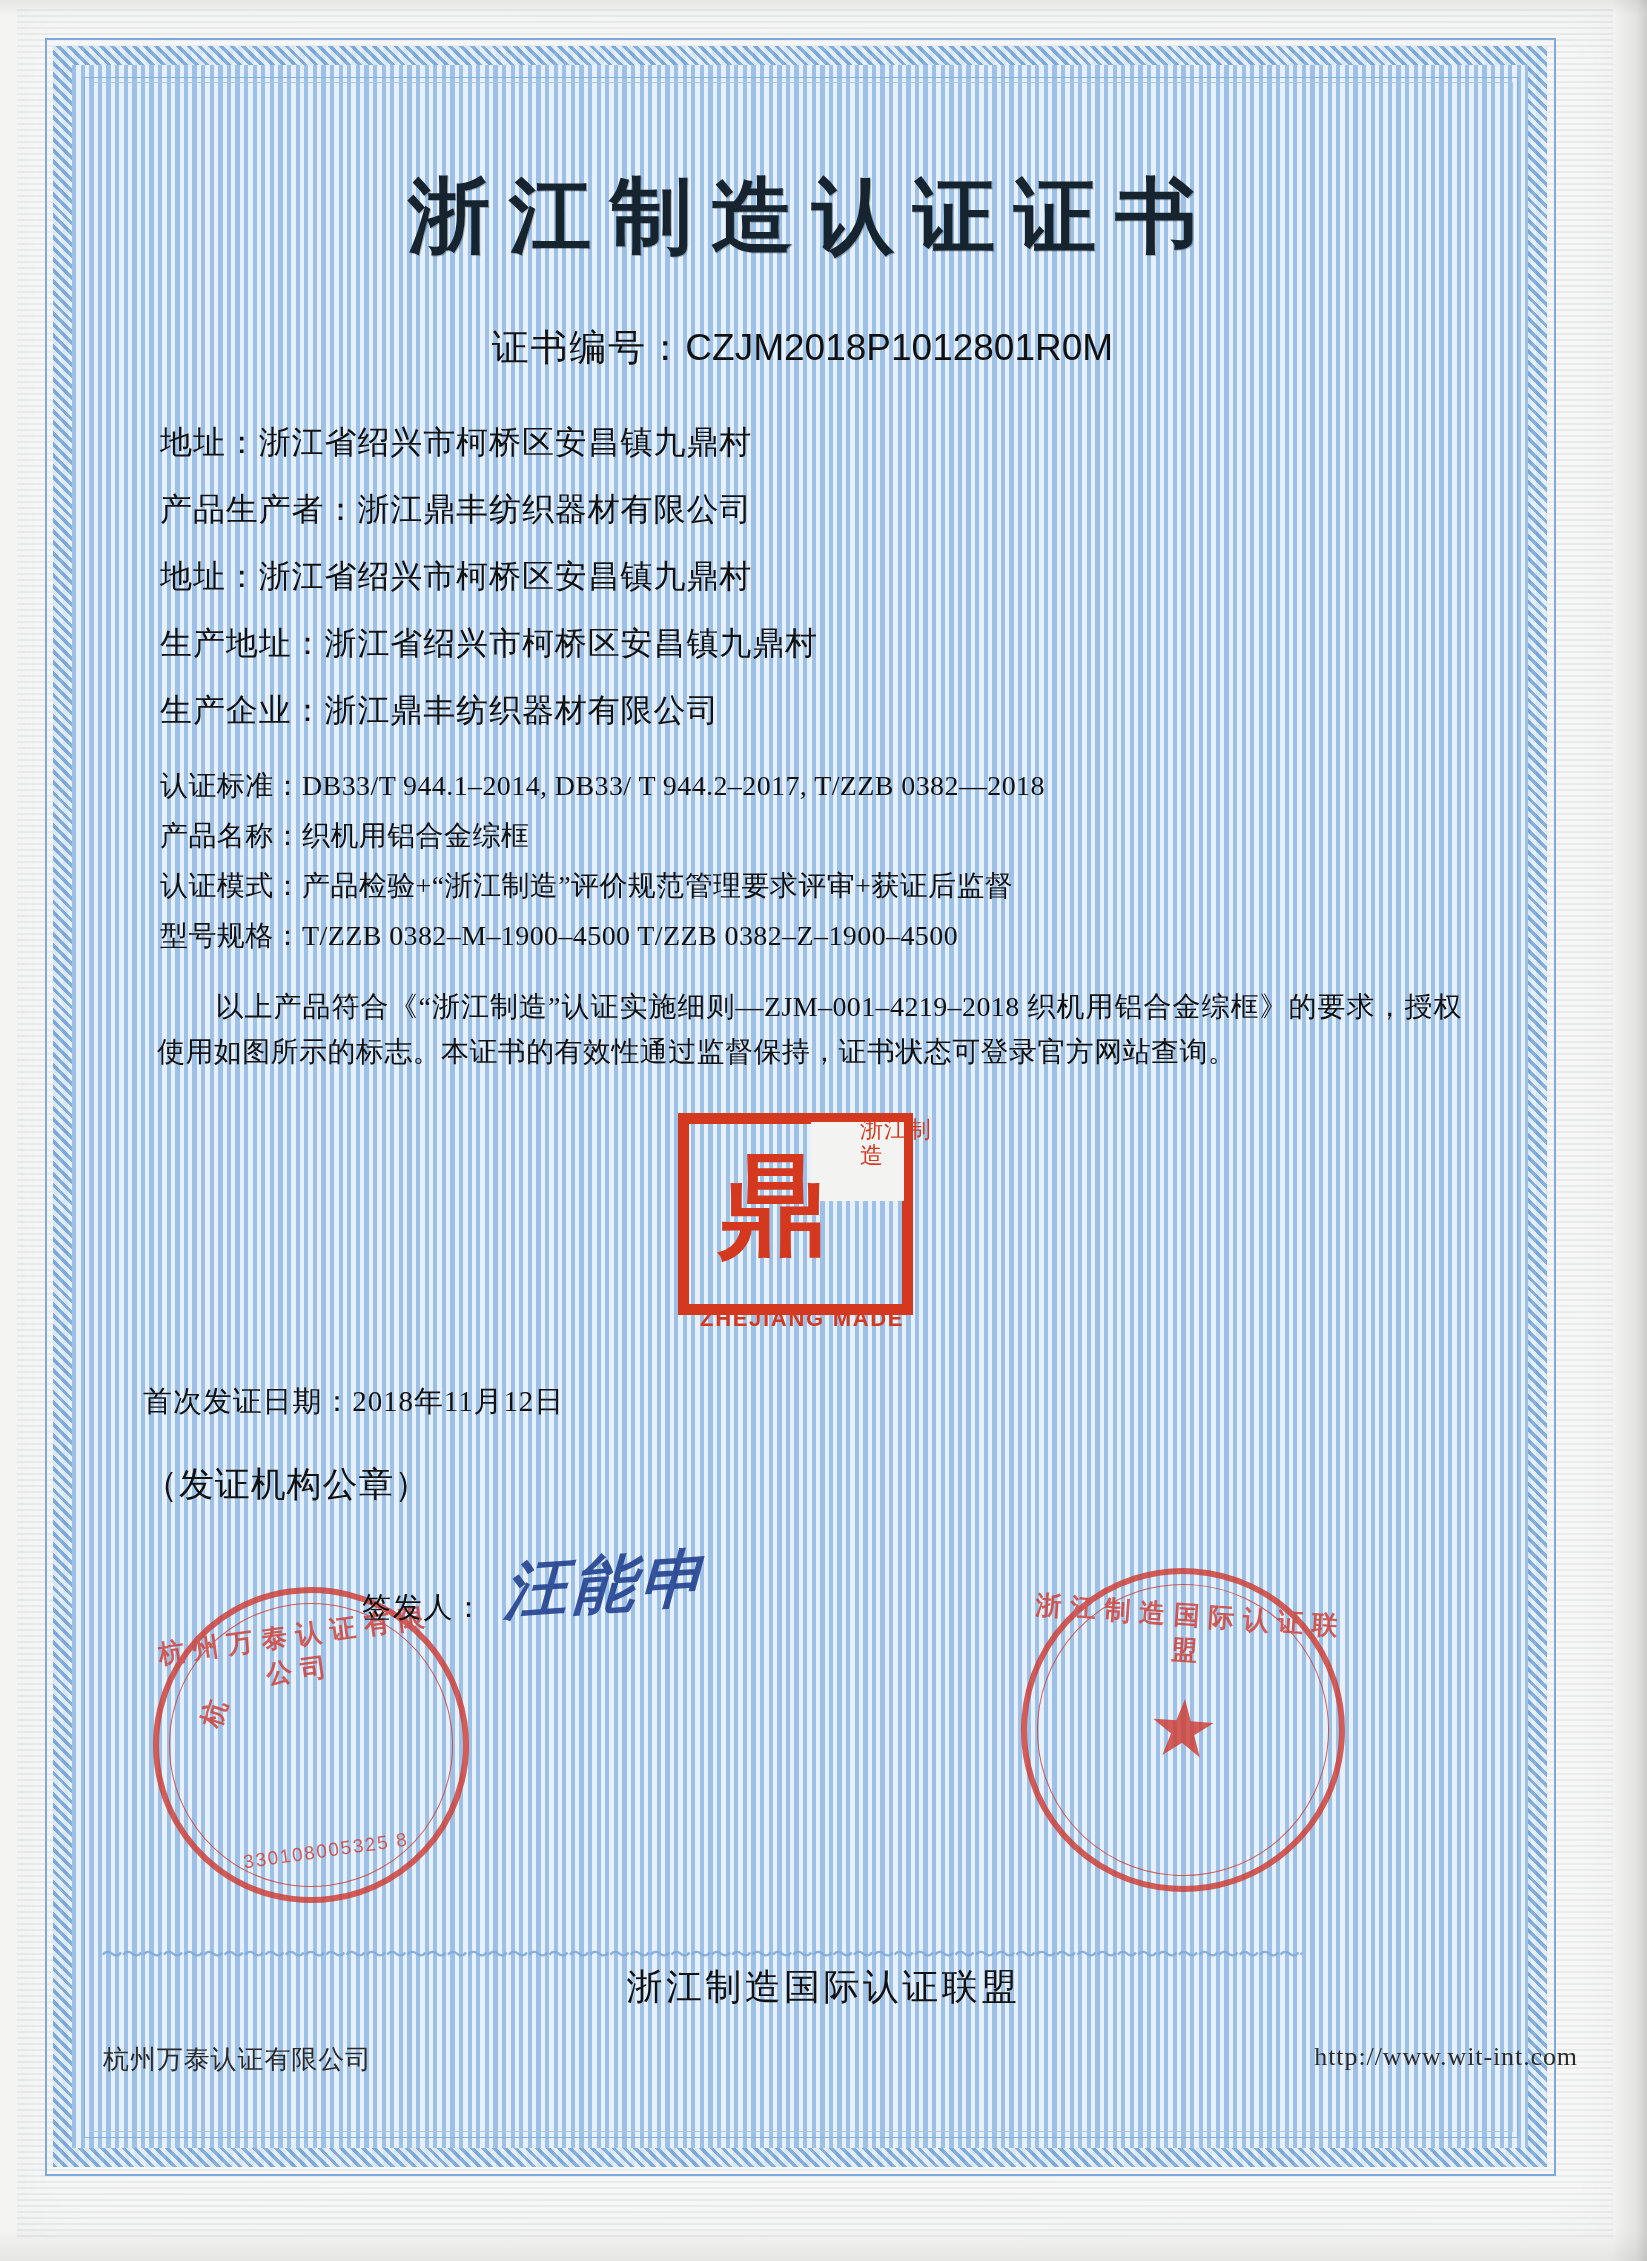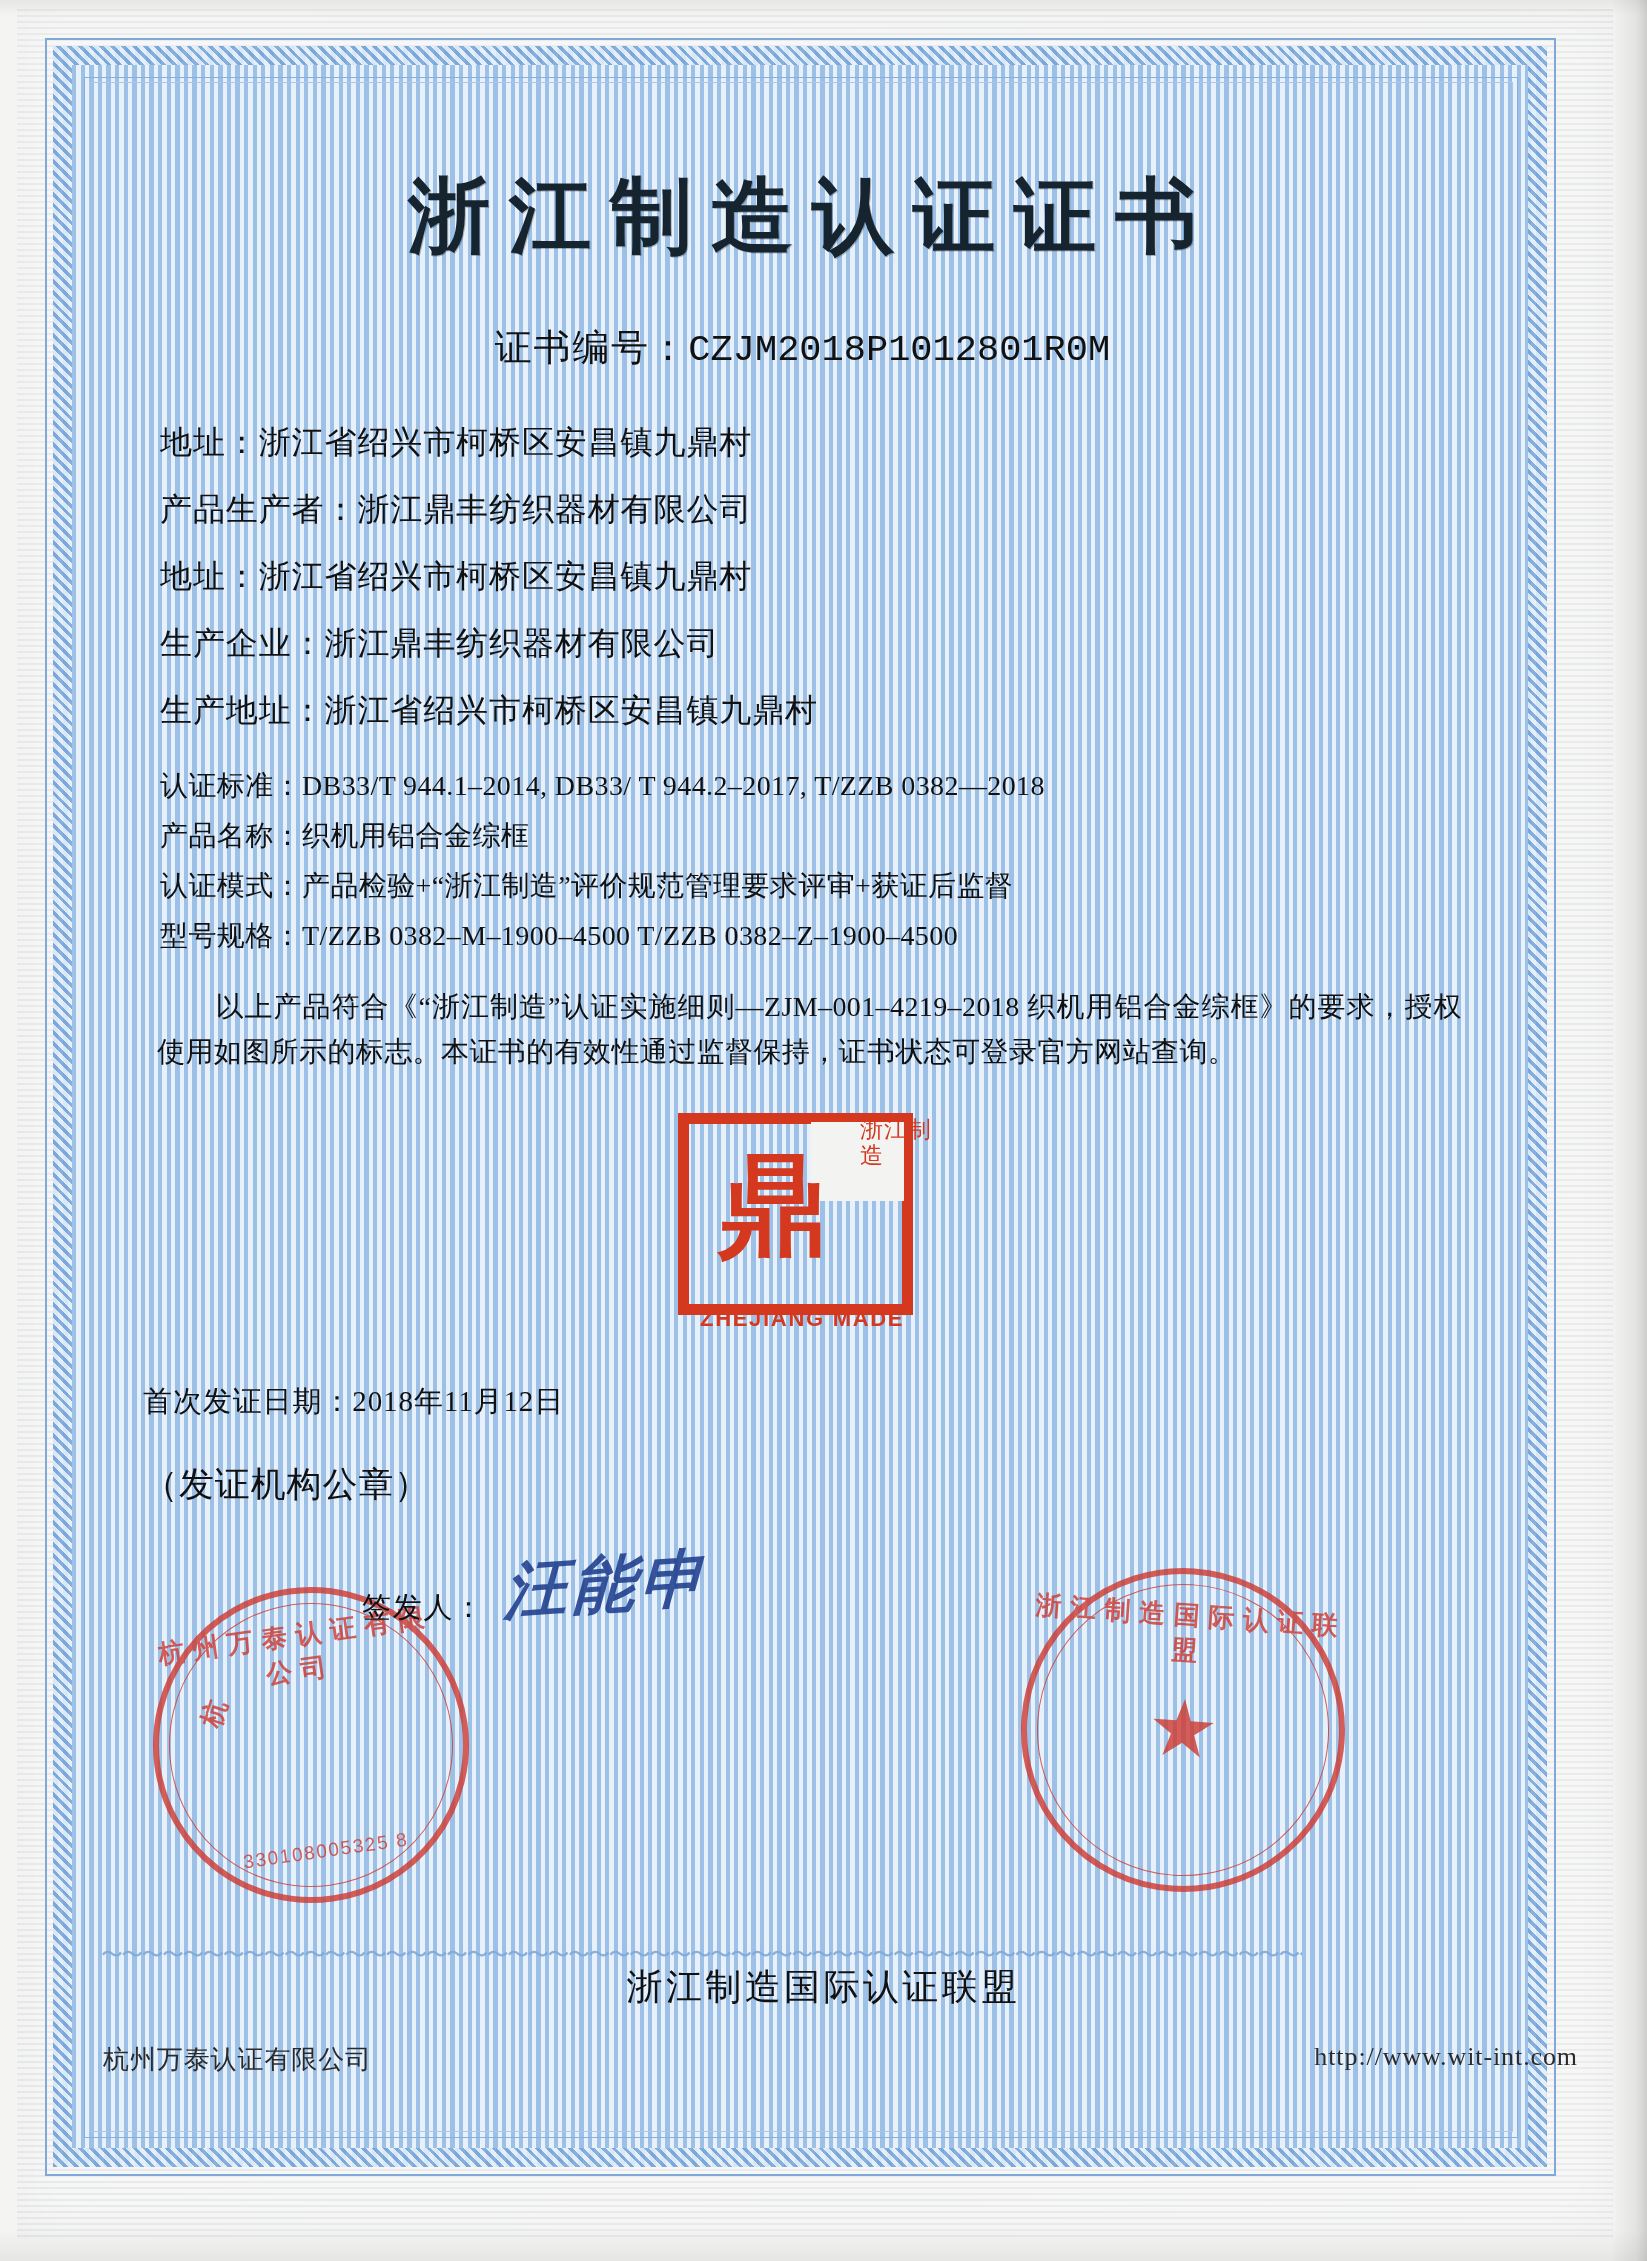--- a/index.html
+++ b/index.html
@@ -140,21 +140,21 @@
   }
 
   .cert-number {
     text-align: center;
     margin-top: 51px;
     font-size: 37px;
     letter-spacing: 0.9px;
     color: #111;
   }
   .cert-number .label { letter-spacing: 1.7px; }
-  .cert-number .value { font-family: Liberation Mono, monospace; letter-spacing: 0px; }
+  .cert-number .value { font-family: Liberation Sans, sans-serif; letter-spacing: 0px; }
 
   .fields {
     margin-top: 53px;
     padding-left: 48px;
   }
   .field-row {
     font-size: 32px;
     line-height: 1.0;
     margin-bottom: 35px;
     color: #111;
@@ -432,24 +432,24 @@
       <div class="field-row">
         <span>地址：</span><span>浙江省绍兴市柯桥区安昌镇九鼎村</span>
       </div>
       <div class="field-row">
         <span>产品生产者：</span><span>浙江鼎丰纺织器材有限公司</span>
       </div>
       <div class="field-row">
         <span>地址：</span><span>浙江省绍兴市柯桥区安昌镇九鼎村</span>
       </div>
       <div class="field-row">
+        <span>生产地址：</span><span>浙江省绍兴市柯桥区安昌镇九鼎村</span>
+      </div>
+      <div class="field-row">
         <span>生产企业：</span><span>浙江鼎丰纺织器材有限公司</span>
-      </div>
-      <div class="field-row">
-        <span>生产地址：</span><span>浙江省绍兴市柯桥区安昌镇九鼎村</span>
       </div>
     </div>
 
     <div class="spec-block">
       <div class="spec-row">
         <span>认证标准：</span><span class="mono">DB33/T 944.1–2014, DB33/ T 944.2–2017, T/ZZB 0382—2018</span>
       </div>
       <div class="spec-row">
         <span>产品名称：</span><span>织机用铝合金综框</span>
       </div>

